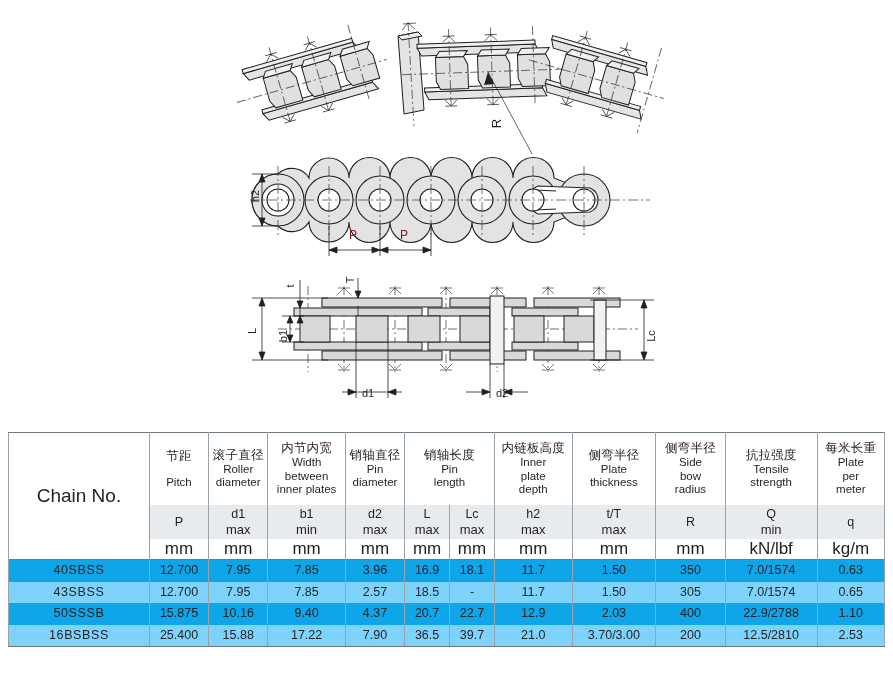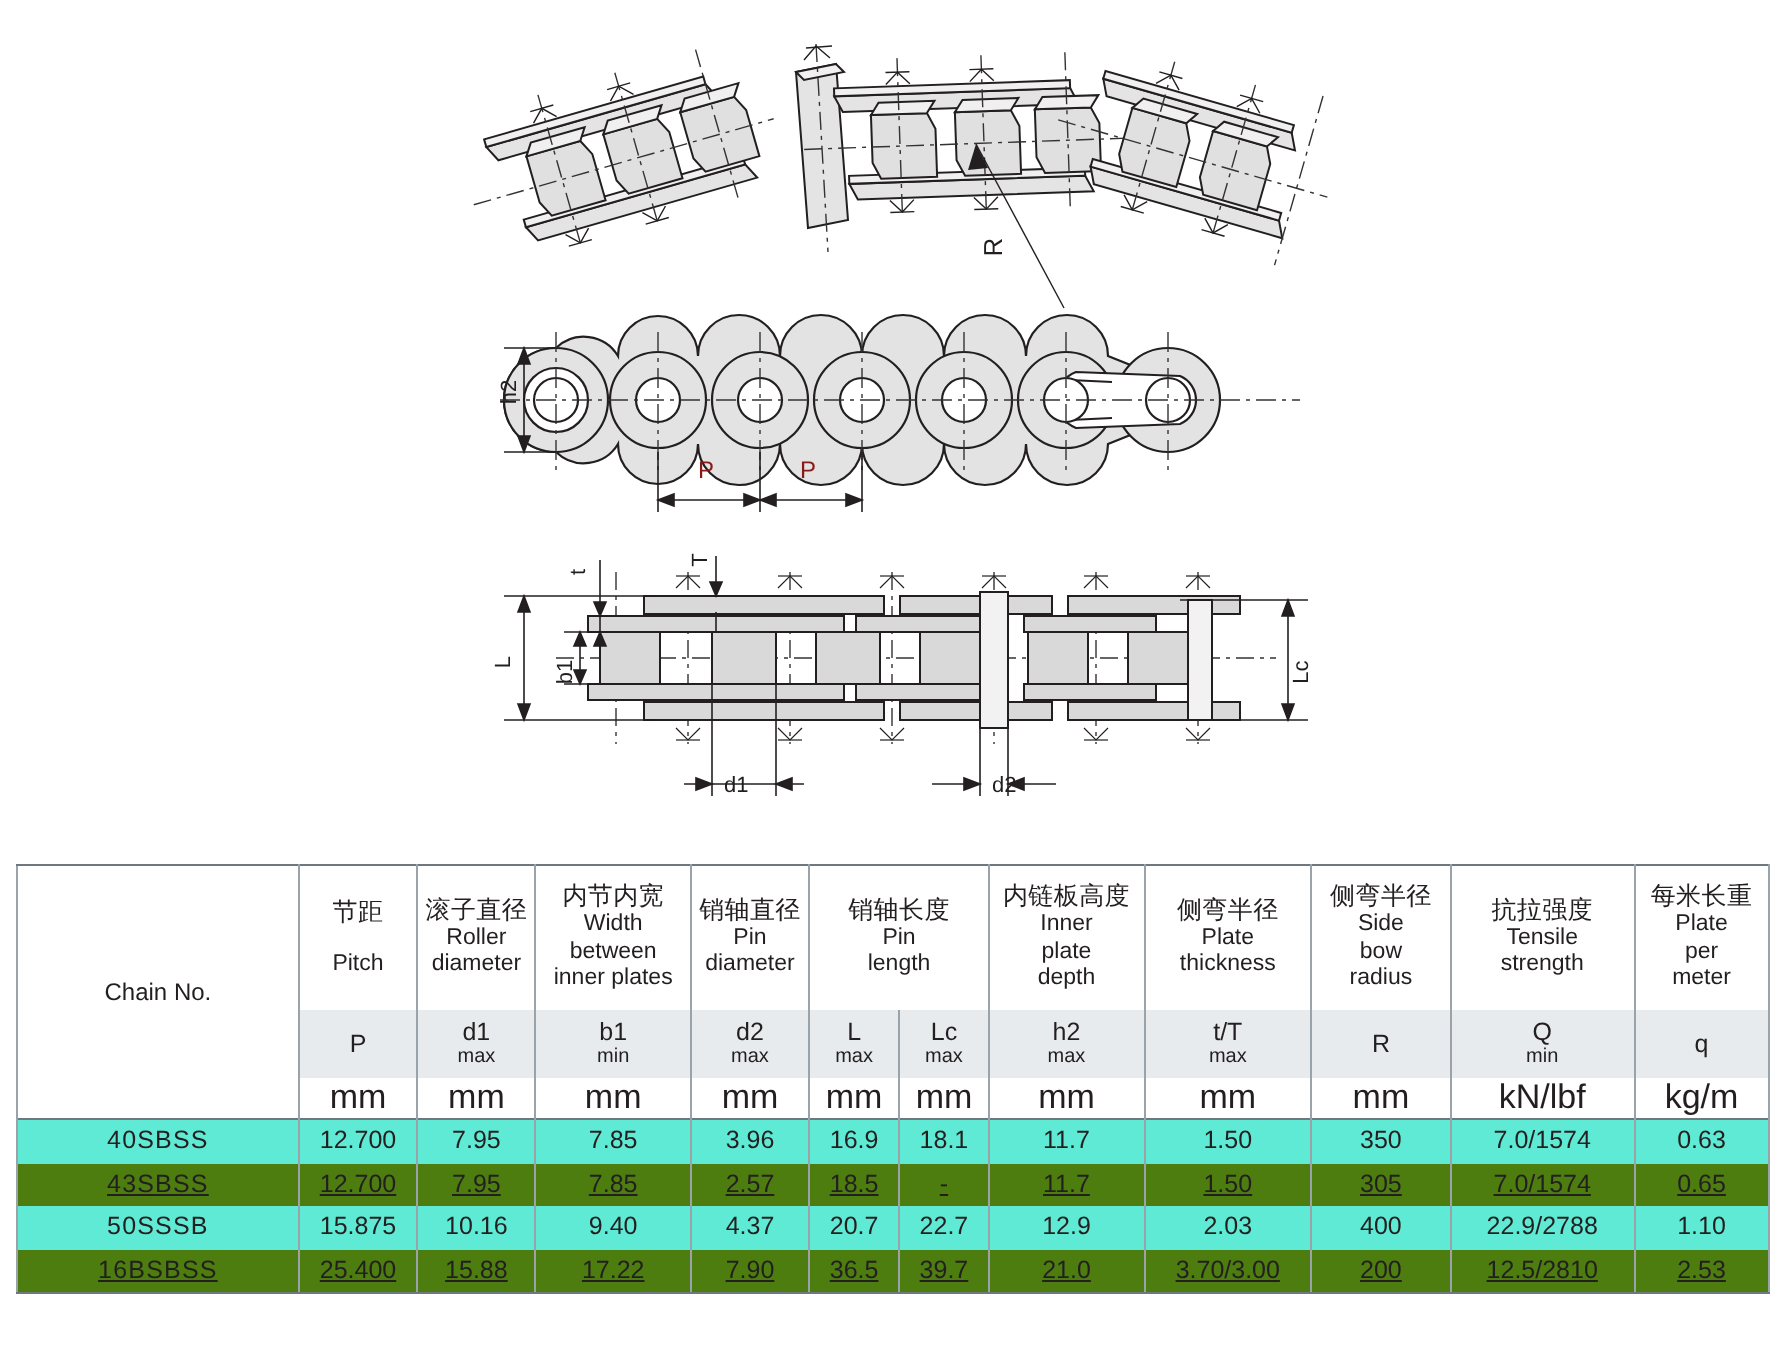--- a/index.html
+++ b/index.html
@@ -33,26 +33,26 @@
     font-weight:normal;
   }
   tr.top-rule td{border-top:1.6px solid #6d7880;}
   tr.bot-rule td{border-bottom:1.6px solid #6d7880;}
   .hdr-cn{font-size:12.5px;letter-spacing:.2px;display:block;}
   .hdr-en{font-size:11.5px;display:block;}
   .hdr-main td{height:72px;padding:2px 1px;}
   .hdr-sym td{height:34px;background:#e8ebee;font-size:12px;}
   .hdr-unit td{height:20px;font-size:17px;}
   .sym-main{display:block;font-size:12.5px;}
-  .sym-sub{display:block;font-size:10px;}
-  td.nameCol{border-left:none;font-size:12px;}
+  .sym-sub{display:block;font-size:13px;}
+  td.nameCol{border-left:none;font-size:19px;}
   td.lastCol{border-right:none;}
   tr.data td{height:21.5px;font-size:12.5px;}
-  tr.row-alt td{background:#5eead4;}
-  tr.row-plain td{background:#4d7c0f;text-decoration:underline;}
+  tr.row-alt td{background:#0ea5e9;}
+  tr.row-plain td{background:#7dd3fc;}
   tr.data td.nameCol{letter-spacing:.6px;}
   .sep-top{border-top:1.2px solid #6d7880;}
 
   
   .dimlabel{
     position:absolute;font-size:11px;color:#231f20;
     font-family:"Liberation Sans",sans-serif;
   }
   .rot90{transform:rotate(-90deg);transform-origin:50% 50%;}
 </style>

